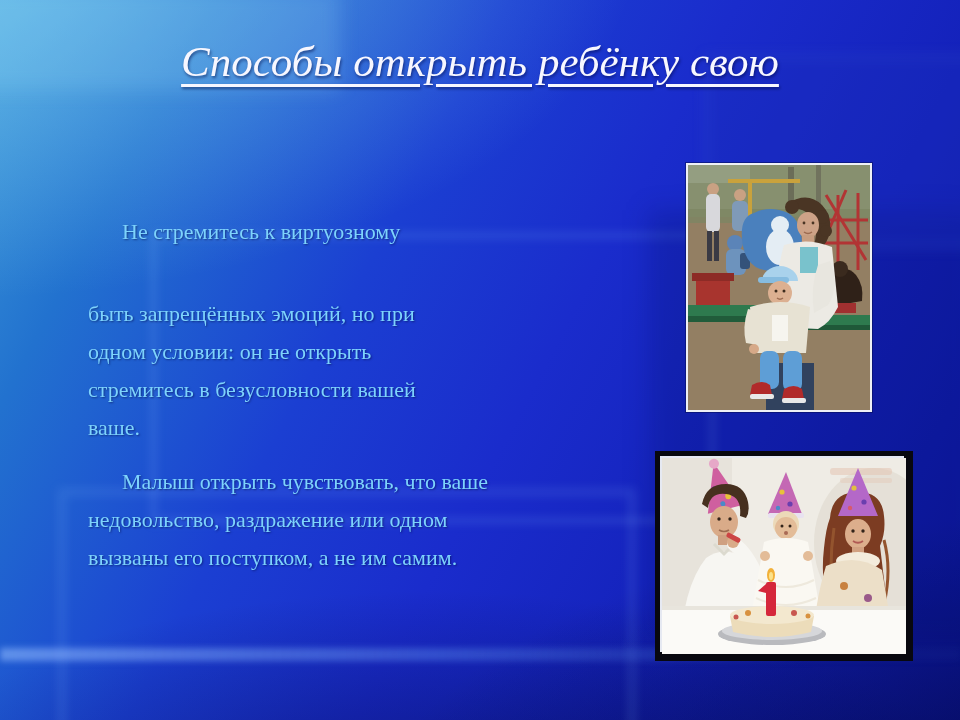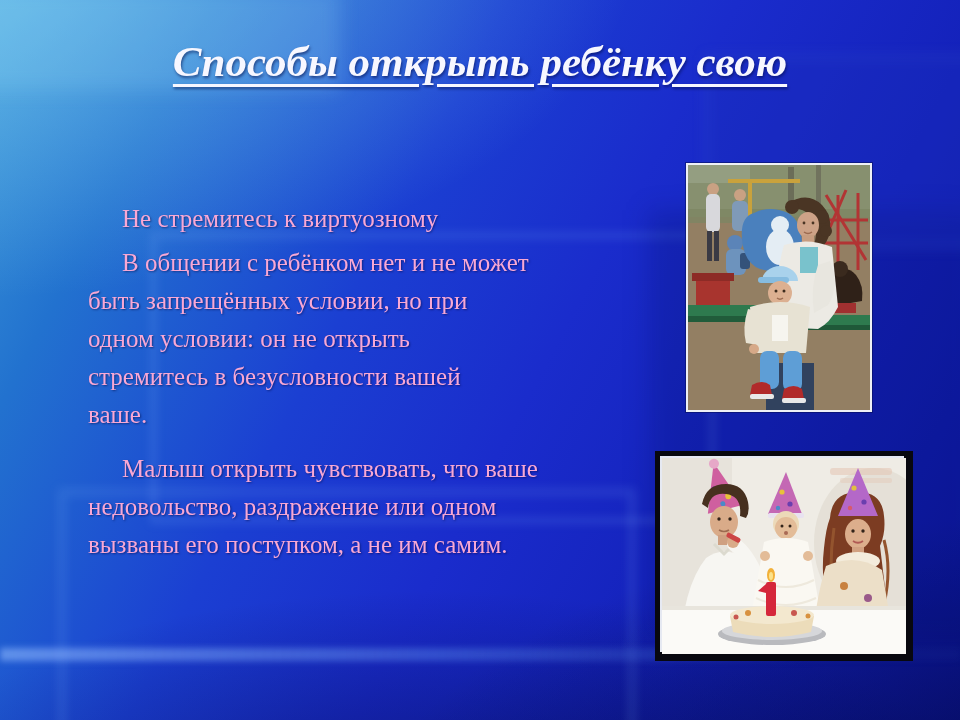--- a/index.html
+++ b/index.html
@@ -26,34 +26,34 @@
   .bg-rect.r4 { left:705px; top:55px;  width:265px; height:185px; background:rgba(25,45,185,.30); border:4px solid rgba(110,160,255,.12); filter:blur(6px); }
   .bg-rect.r5 { left:-20px; top:-10px; width:360px; height:100px; background:rgba(160,225,250,.18); filter:blur(9px); }
   .bg-streak { position:absolute; left:0; right:0; top:648px; height:13px;
     background:linear-gradient(90deg, rgba(150,190,255,.55), rgba(100,150,245,.38) 45%, rgba(40,70,170,.12) 85%);
     filter:blur(3px); }
 
   
   .title {
     position:absolute; left:0; right:0; top:32px; margin:0;
     text-align:center; color:#f7f7ff;
-    font-size:43px; line-height:60px; font-weight:bold; font-style:italic;
+    font-size:43px; line-height:60px; font-weight:normal; font-style:italic;
     text-shadow:1px 2px 3px rgba(0,10,70,.55);
   }
   .title-line {
     display:block;
     text-decoration:underline;
     text-decoration-thickness:3px;
     text-underline-offset:8px;
   }
 
   
   .body-text {
-    position:absolute; left:88px; top:200px; width:600px;
-    color:#f9a8d4; font-size:25px; line-height:38px;
+    position:absolute; left:88px; top:213px; width:600px;
+    color:#7dd3fc; font-size:22px; line-height:38px;
     text-shadow:1px 1px 2px rgba(0,8,60,.5);
   }
   .para { margin:0 0 6px 0; }
   .para.p2 { margin-bottom:16px; }
   .line { white-space:nowrap; }
   .line.indent { padding-left:34px; }
 
   
   .photo { position:absolute; margin:0; }
   .photo-top {
@@ -82,22 +82,22 @@
 
   <h1 class="title">
     <span class="title-line">Способы открыть ребёнку свою</span>
   </h1>
 
   <div class="body-text">
     <p class="para p1">
       <span class="line indent">Не стремитесь к виртуозному</span><br>
     </p>
     <p class="para p2">
-      <span class="line indent">В общении с ребёнком нет и не может</span><br>
-      <span class="line">быть запрещённых условии, но при</span><br>
+      <br>
+      <span class="line">быть запрещённых эмоций, но при</span><br>
       <span class="line">одном условии: он не открыть</span><br>
       <span class="line">стремитесь в безусловности вашей</span><br>
       <span class="line">ваше.</span>
     </p>
     <p class="para p3">
       <span class="line indent">Малыш открыть чувствовать, что ваше</span><br>
       <span class="line">недовольство, раздражение или одном</span><br>
       <span class="line">вызваны его поступком, а не им самим.</span>
     </p>
   </div>

